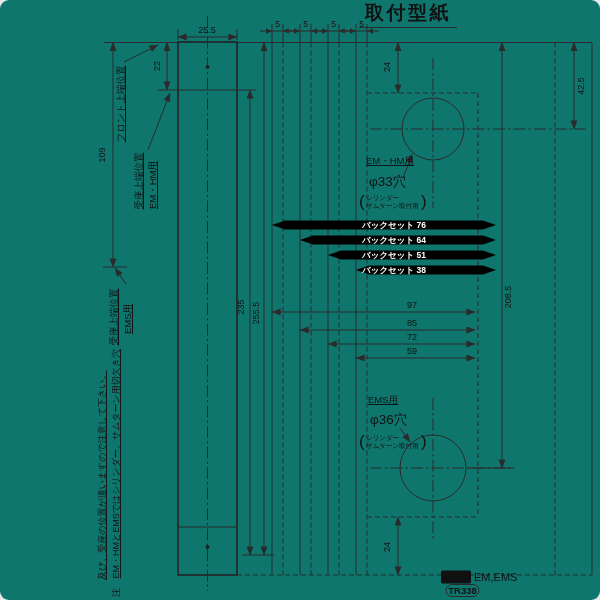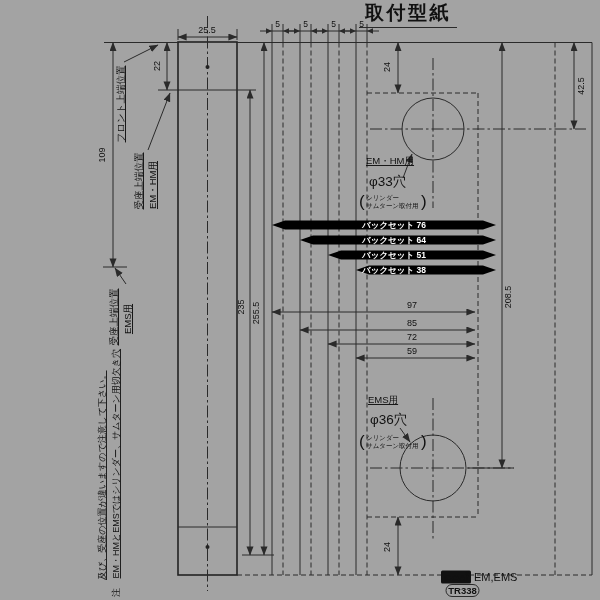--- a/index.html
+++ b/index.html
@@ -1,17 +1,17 @@
 <!DOCTYPE html>
 <html><head>
 <meta charset="utf-8">
 <style>
   html,body{margin:0;padding:0;background:#e8e8e8;}
-  #page{position:relative;width:600px;height:600px;background:#a3a3a3;overflow:hidden;
-        font-family:"Liberation Sans","DejaVu Sans",sans-serif;}
+  #page{position:relative;width:600px;height:600px;background:#0f766e;overflow:hidden;
+        font-family:"Liberation Sans","DejaVu Sans",sans-serif;border-radius:9px;}
   svg{position:absolute;left:0;top:0;}
   svg text{fill:#111;font-family:"Liberation Sans","DejaVu Sans",sans-serif;}
   .ln{stroke:#2a2a2a;stroke-width:1;fill:none;}
   .ln-thick{stroke:#222;stroke-width:1.6;fill:none;}
   .dash{stroke-dasharray:5,3;}
   .chain{stroke-dasharray:12,3,2.5,3;}
   .dim{font-size:9px;}
   .dim-s{font-size:8.5px;}
   .lbl{font-size:9.5px;}
   .hole-model{font-size:9.5px;text-decoration:underline;}

